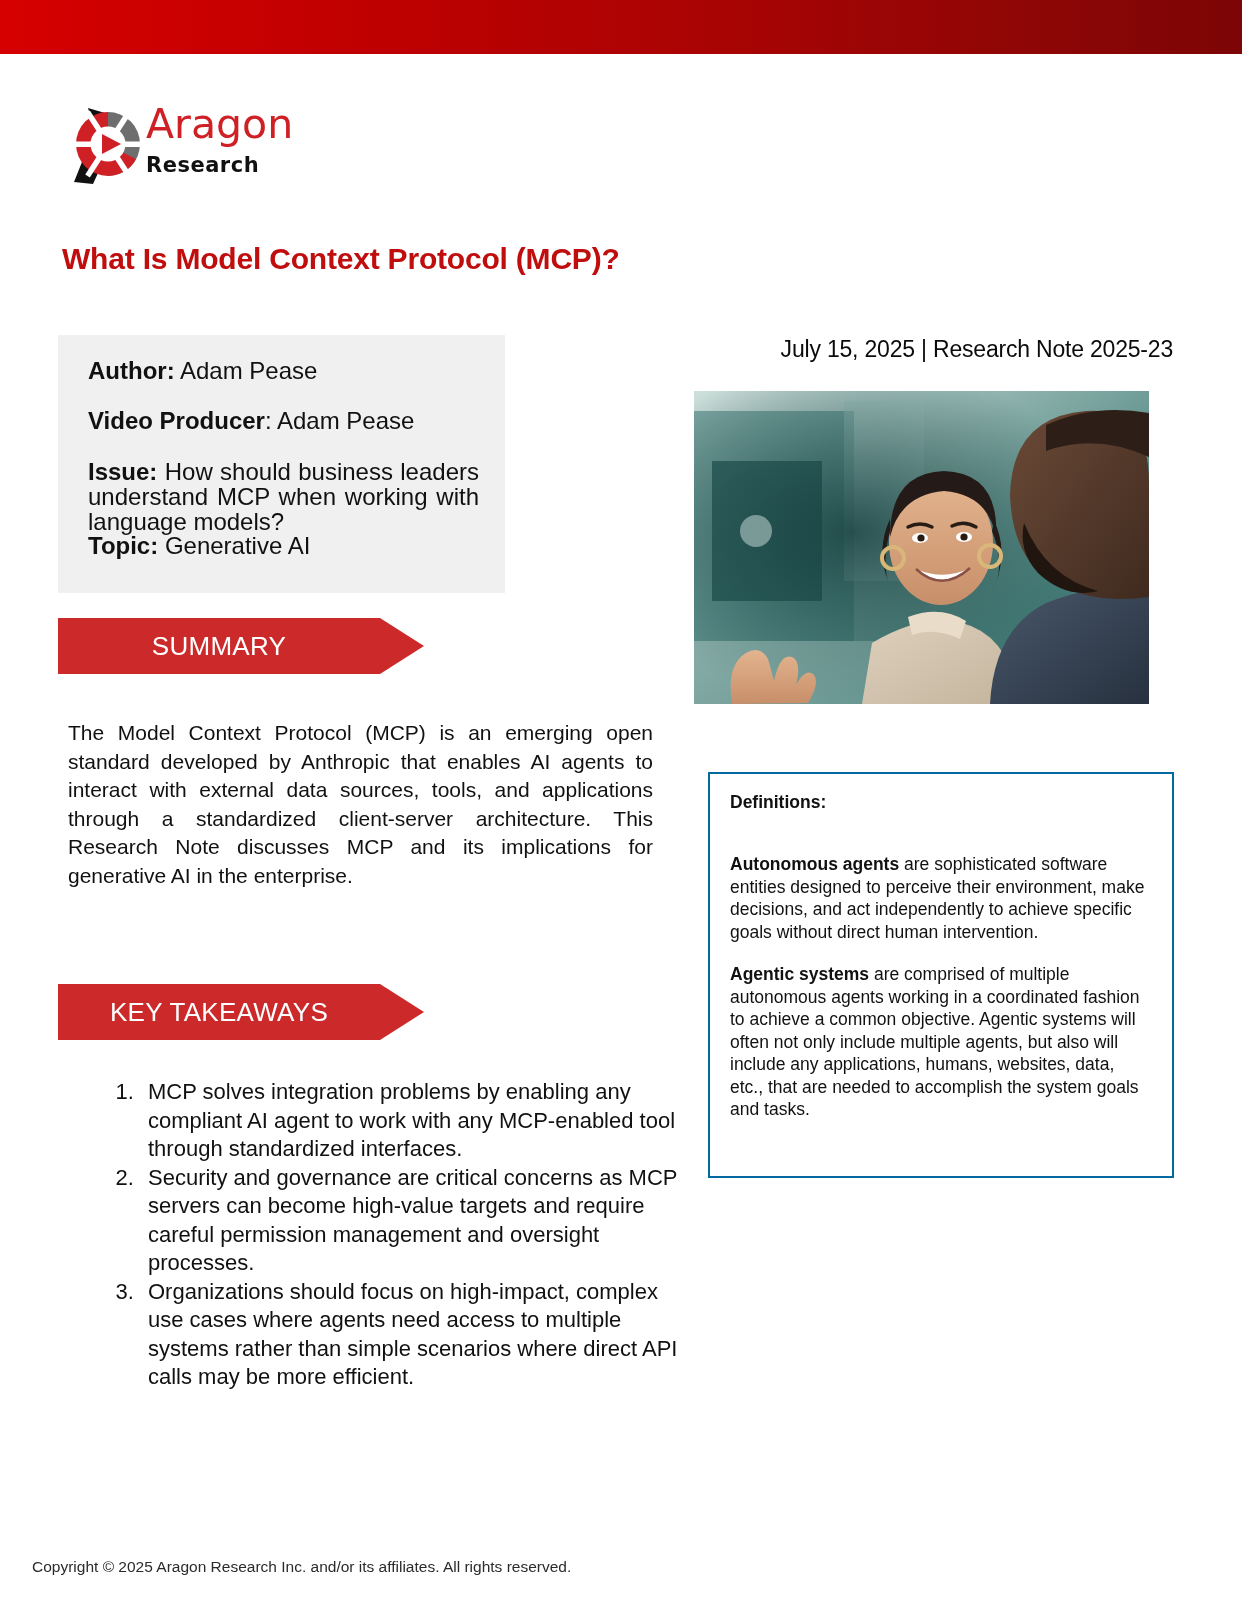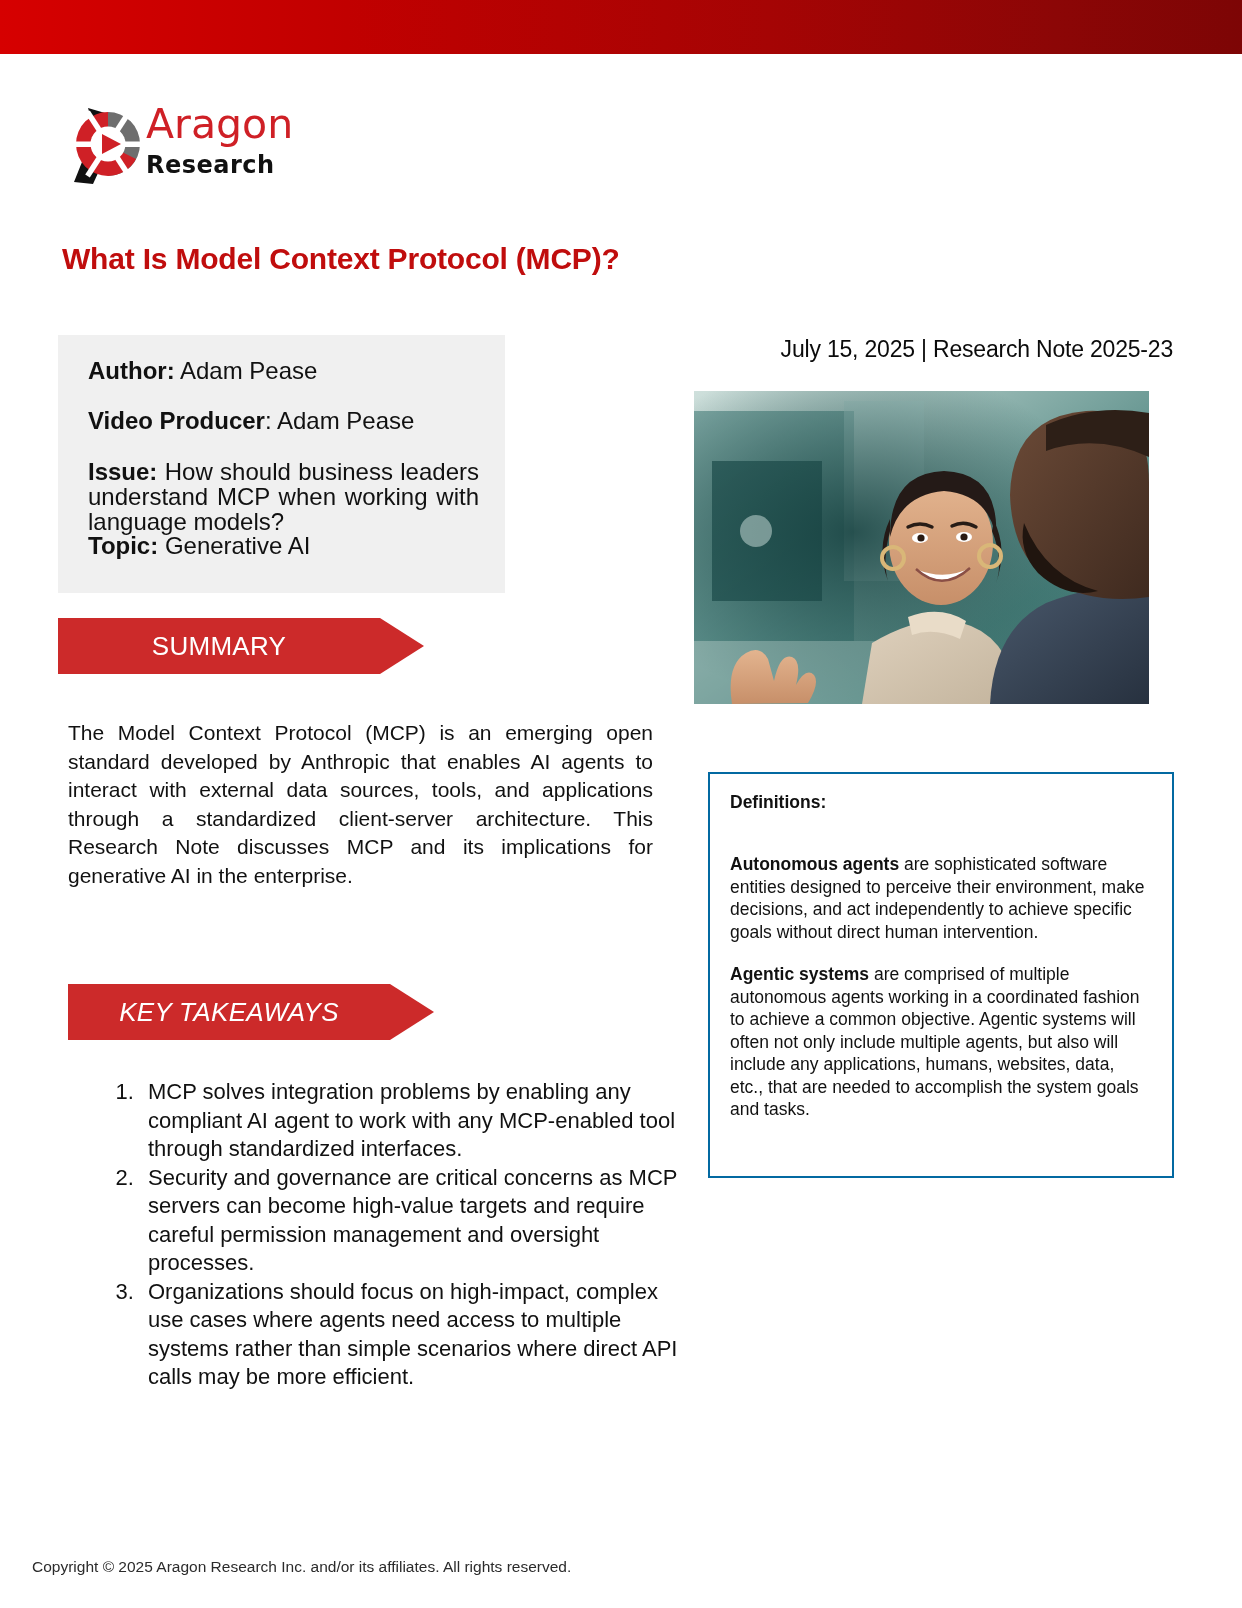--- a/index.html
+++ b/index.html
@@ -43,21 +43,21 @@
   }
   .logo-aragon {
     font-size: 41px;
     font-weight: normal;
     color: #cf2026;
     letter-spacing: 0px;
     line-height: 42px;
     font-family: "DejaVu Sans", sans-serif;
   }
   .logo-research {
-    font-size: 24px;
+    font-size: 21px;
     font-weight: bold;
     color: #111111;
     letter-spacing: 0.5px;
     line-height: 36px;
     margin-top: 2px;
     font-family: "DejaVu Sans", sans-serif;
   }
 
   
   .page-title {
@@ -137,23 +137,22 @@
     width: 100%;
     text-align: center;
     padding-right: 44px;
     box-sizing: border-box;
   }
   #summary-banner {
     left: 58px; top: 618px;
     width: 366px;
   }
   #takeaways-banner {
-    left: 68px; top: 984px;
+    left: 58px; top: 984px;
     width: 366px;
-    font-style: italic;
   }
 
   
   .summary-body {
     position: absolute;
     left: 68px; top: 698px;
     width: 585px;
     font-size: 21px;
     line-height: 28.5px;
     color: #111111;

